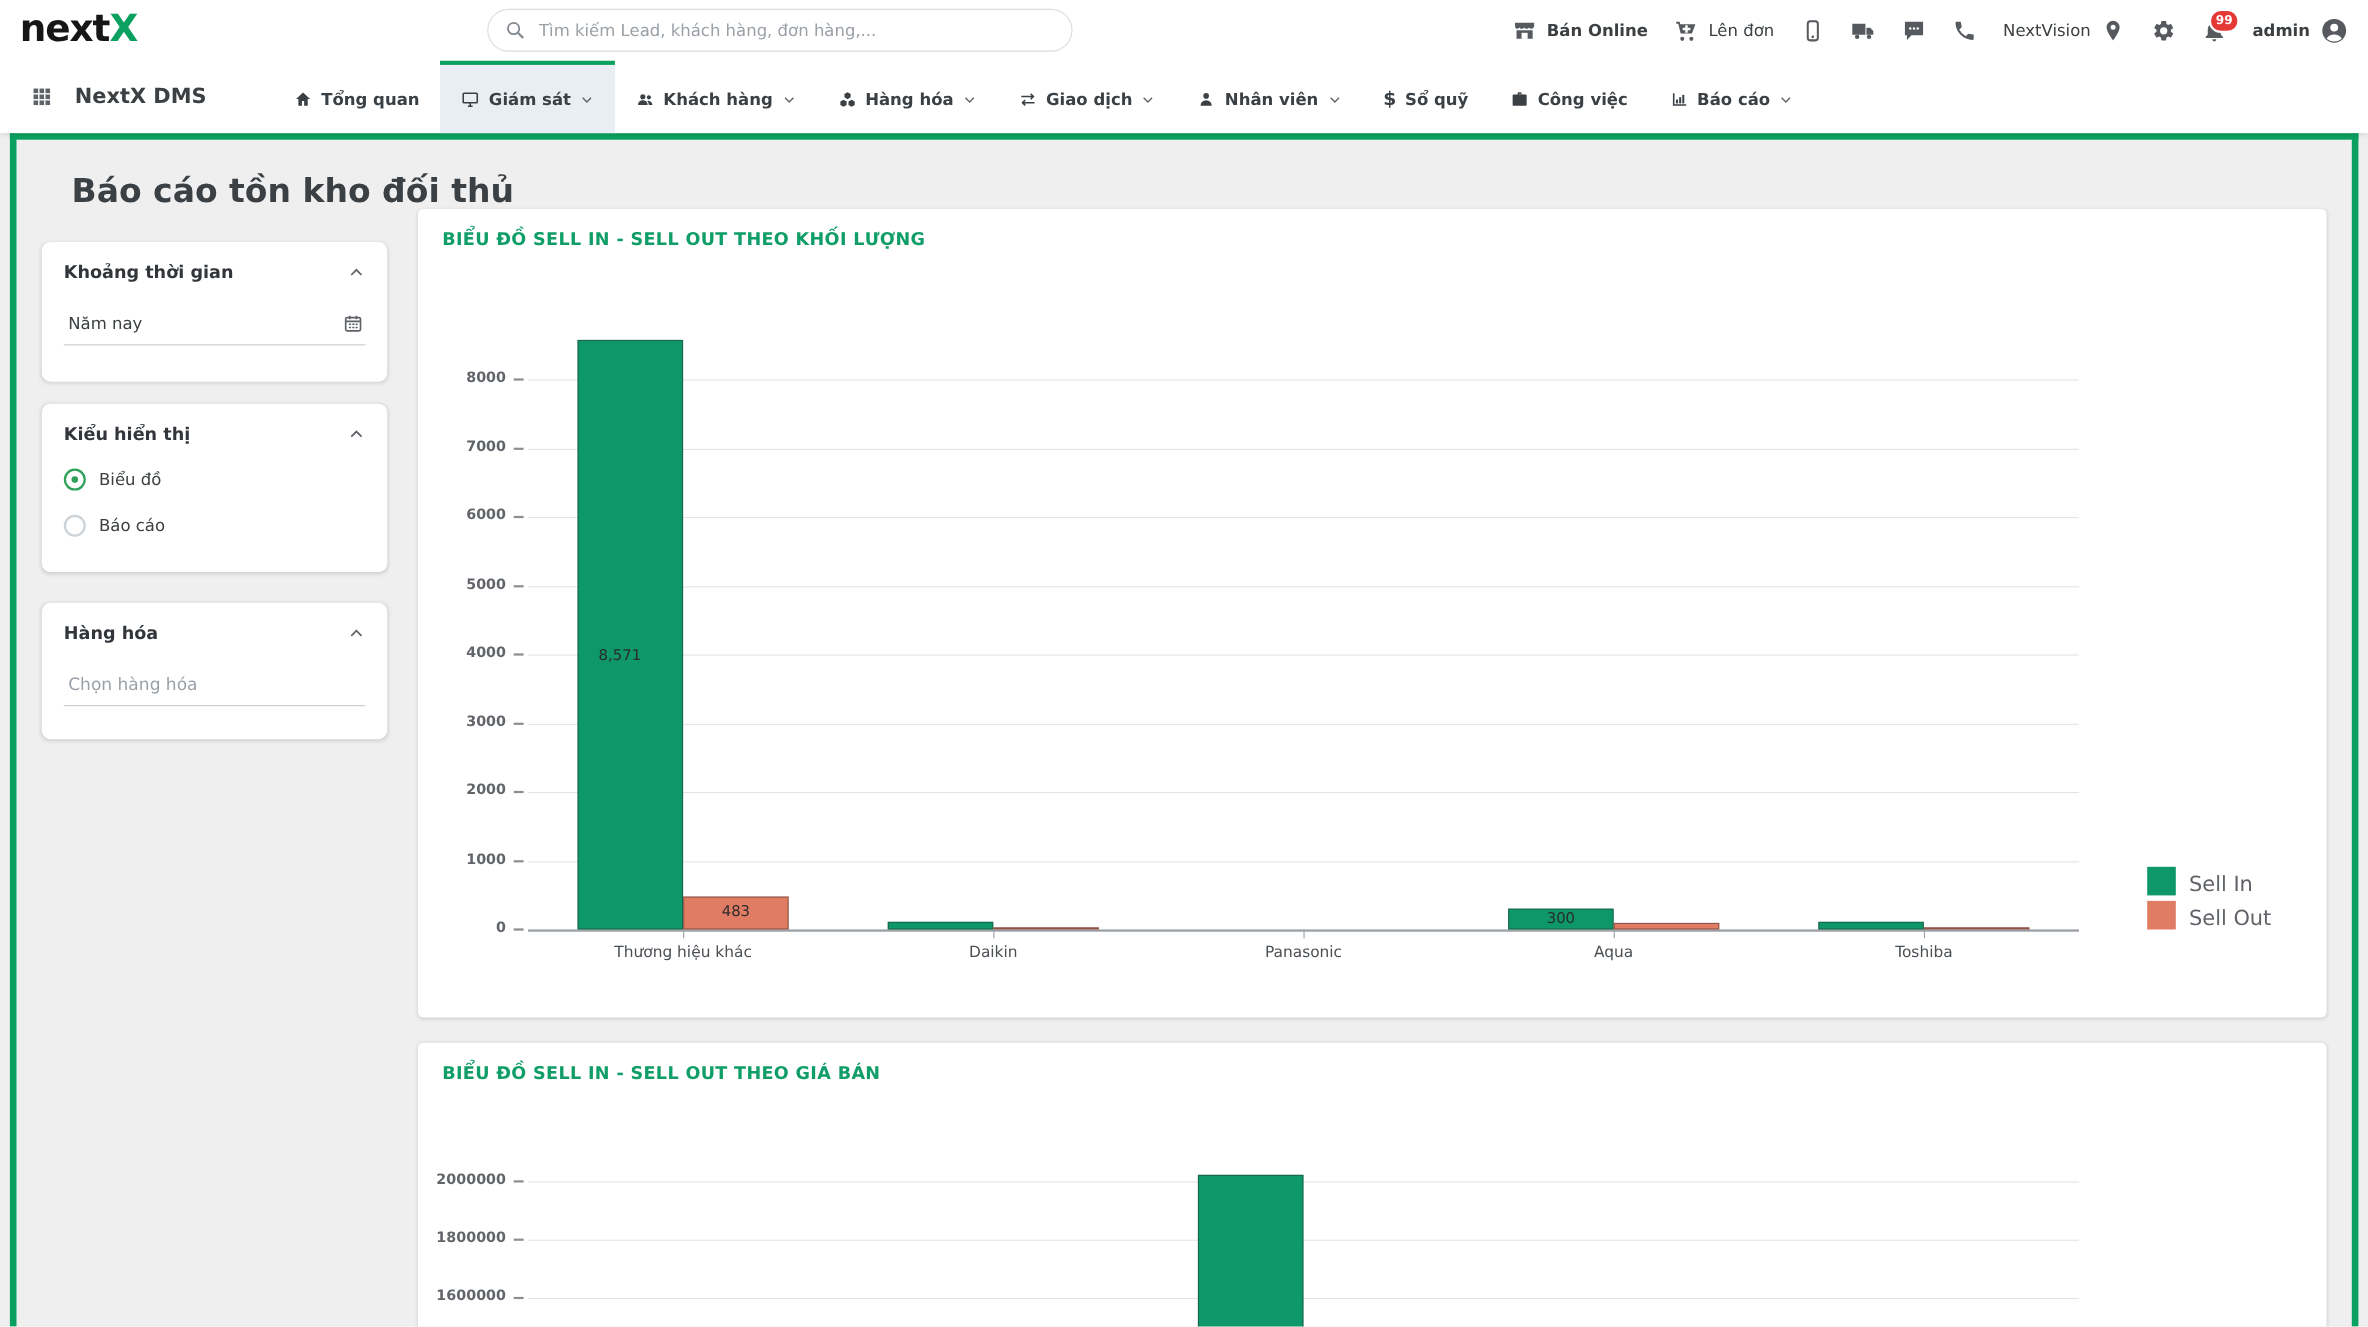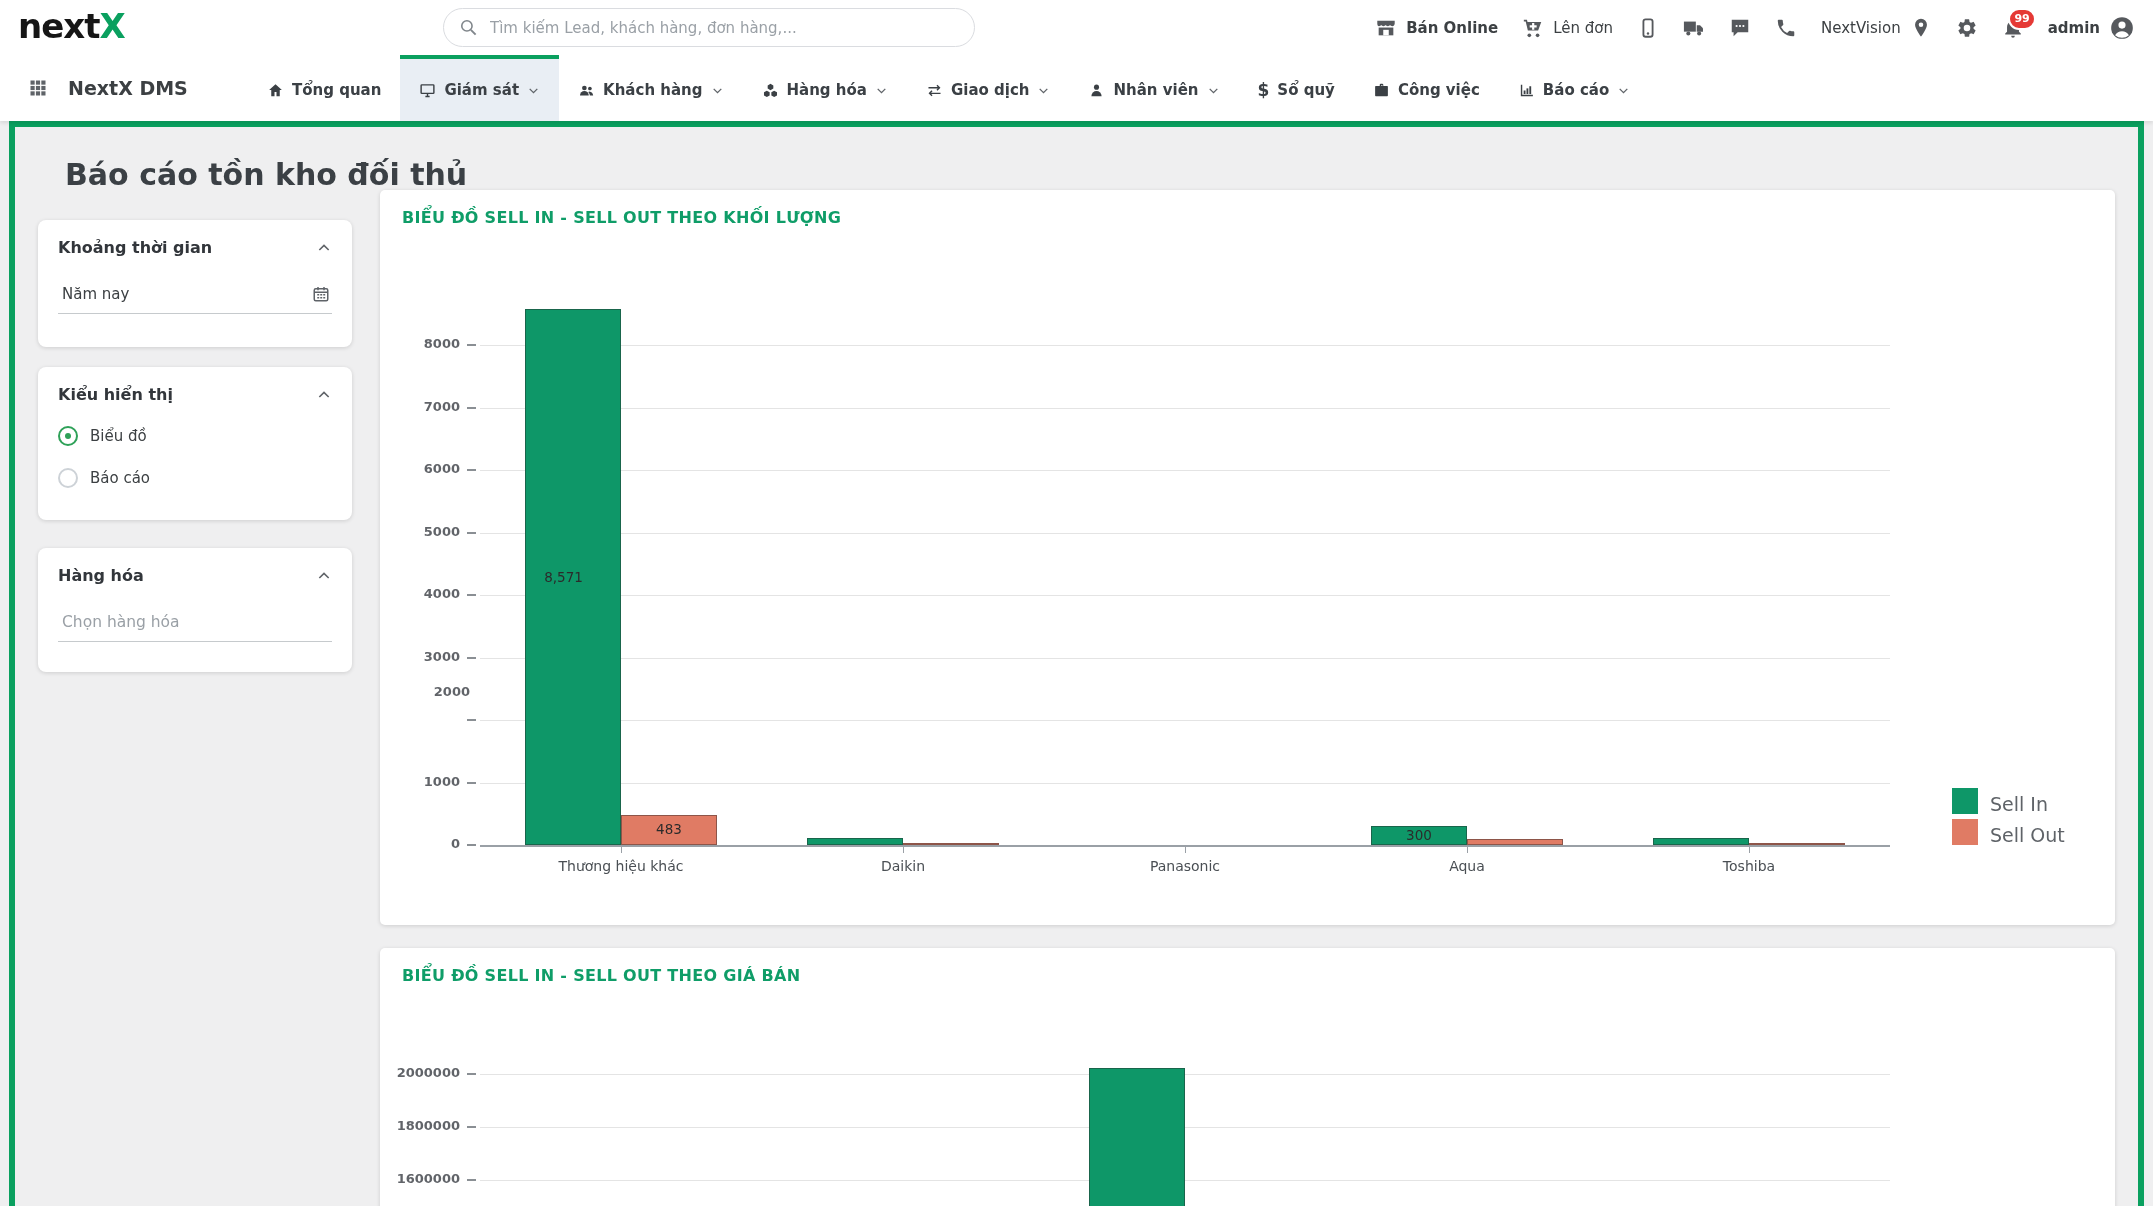--- a/index.html
+++ b/index.html
@@ -324,21 +324,21 @@
   <div class="chart-card" id="chart-card-0" style="top:69px;height:735px;">
     <div class="chart-title">BIỂU ĐỒ SELL IN - SELL OUT THEO KHỐI LƯỢNG</div>
   <div class="gridline" style="left: 100px; top: 655px; width: 1410px;"></div>
       <div class="ytick-dash" style="left: 87px; top: 654px;"></div>
       <div class="ytick-label" style="left: 0px; top: 646px; width: 80px;">0</div>
       <div class="gridline" style="left: 100px; top: 592.5px; width: 1410px;"></div>
       <div class="ytick-dash" style="left: 87px; top: 591.5px;"></div>
       <div class="ytick-label" style="left: 0px; top: 583.5px; width: 80px;">1000</div>
       <div class="gridline" style="left: 100px; top: 530px; width: 1410px;"></div>
       <div class="ytick-dash" style="left: 87px; top: 529px;"></div>
-      <div class="ytick-label" style="left: 0px; top: 494px; width: 80px; margin-left: 10px;">2000</div>
+      <div class="ytick-label" style="left: 0px; top: 521px; width: 80px;">2000</div>
       <div class="gridline" style="left: 100px; top: 467.5px; width: 1410px;"></div>
       <div class="ytick-dash" style="left: 87px; top: 466.5px;"></div>
       <div class="ytick-label" style="left: 0px; top: 458.5px; width: 80px;">3000</div>
       <div class="gridline" style="left: 100px; top: 405px; width: 1410px;"></div>
       <div class="ytick-dash" style="left: 87px; top: 404px;"></div>
       <div class="ytick-label" style="left: 0px; top: 396px; width: 80px;">4000</div>
       <div class="gridline" style="left: 100px; top: 342.5px; width: 1410px;"></div>
       <div class="ytick-dash" style="left: 87px; top: 341.5px;"></div>
       <div class="ytick-label" style="left: 0px; top: 333.5px; width: 80px;">5000</div>
       <div class="gridline" style="left: 100px; top: 280px; width: 1410px;"></div>
@@ -347,21 +347,21 @@
       <div class="gridline" style="left: 100px; top: 217.5px; width: 1410px;"></div>
       <div class="ytick-dash" style="left: 87px; top: 216.5px;"></div>
       <div class="ytick-label" style="left: 0px; top: 208.5px; width: 80px;">7000</div>
       <div class="gridline" style="left: 100px; top: 155px; width: 1410px;"></div>
       <div class="ytick-dash" style="left: 87px; top: 154px;"></div>
       <div class="ytick-label" style="left: 0px; top: 146px; width: 80px;">8000</div>
       <div class="axis-line" style="left: 100px; top: 655px; width: 1410px;"></div>
       <div class="cat-tick" style="left: 241px; top: 655px;"></div>
       <div class="cat-label" style="left: 131px; top: 668px; width: 220px;">Thương hiệu khác</div>
       <div class="bar" style="left: 145px; top: 119.312px; width: 96px; height: 535.688px; background: rgb(14, 151, 104);"></div>
-      <div class="bar-label" style="left: 145px; top: 379px; width: 77px;">8,571</div>
+      <div class="bar-label" style="left: 145px; top: 398px; width: 77px;">8,571</div>
       <div class="bar" style="left: 241px; top: 624.812px; width: 96px; height: 30.1875px; background: rgb(224, 123, 100);"></div>
       <div class="bar-label" style="left: 241px; top: 630.906px; width: 96px;">483</div>
       <div class="cat-tick" style="left: 523px; top: 655px;"></div>
       <div class="cat-label" style="left: 413px; top: 668px; width: 220px;">Daikin</div>
       <div class="bar" style="left: 427px; top: 648.125px; width: 96px; height: 6.875px; background: rgb(14, 151, 104);"></div>
       <div class="bar" style="left: 523px; top: 652.812px; width: 96px; height: 2.1875px; background: rgb(224, 123, 100);"></div>
       <div class="cat-tick" style="left: 805px; top: 655px;"></div>
       <div class="cat-label" style="left: 695px; top: 668px; width: 220px;">Panasonic</div>
       <div class="cat-tick" style="left: 1087px; top: 655px;"></div>
       <div class="cat-label" style="left: 977px; top: 668px; width: 220px;">Aqua</div>

